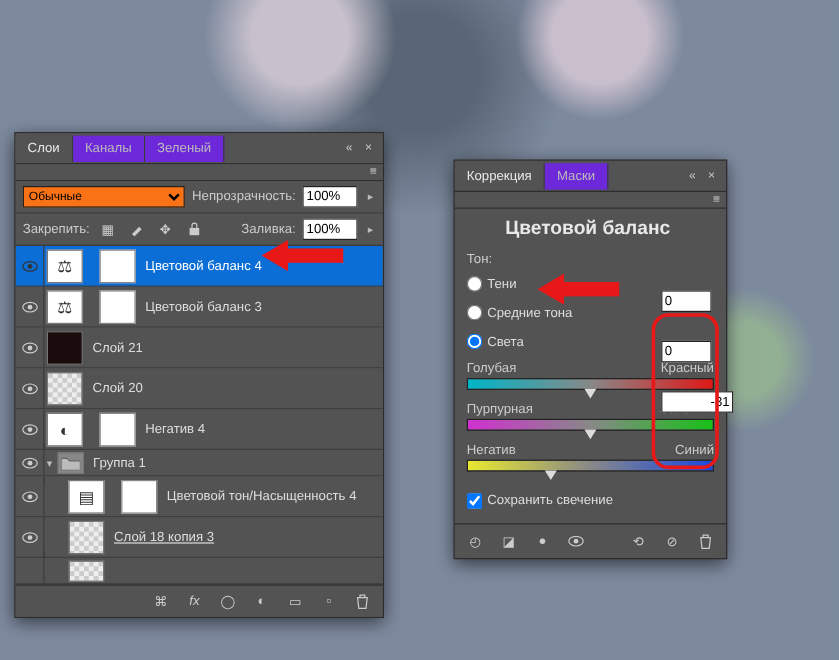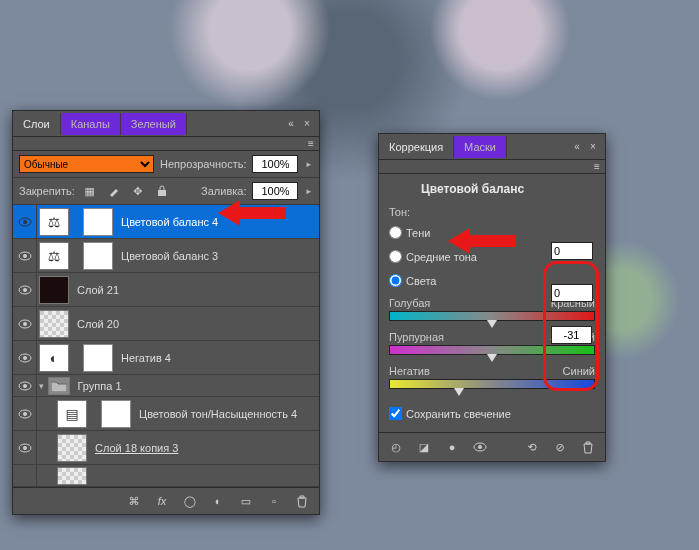--- a/index.html
+++ b/index.html
@@ -49,21 +49,21 @@
     padding: 4px 6px;
     background: #535353;
     border-bottom: 1px solid #3a3a3a;
   }
   select.blend {
     flex: 1; background:#f97316; border:1px solid #222; font-size:10px; height:18px;
   }
   .lbl { color:#ccc; }
   .numbox {
     width: 46px; height: 18px; background:#fff; color:#000; font-size:11px;
-    border:1px solid #222; padding:0 2px; text-align:center;
+    border:1px solid #222; padding:0 2px; text-align:left;
   }
   .tri { font-size:9px; color:#bbb; padding:0 2px;}
   .icon-btn {
     width: 18px; height: 18px; display:inline-flex; align-items:center; justify-content:center;
     border:1px solid transparent; color:#ccc;
   }
   .layer-list { background:#535353; max-height: 330px; overflow:hidden;}
   .layer-row {
     display:flex; align-items:center; height:34px;
     border-bottom:1px solid #3e3e3e;
@@ -91,37 +91,37 @@
   .group-row .thumb{width:22px;height:18px;}
   .indent{width:18px;}
   .footer {
     display:flex; gap:6px; padding:4px 6px; justify-content:flex-end;
     border-top:1px solid #2c2c2c; background:#535353;
   }
   .footer .icon-btn{width:22px;height:18px;}
   
   #cb { left: 378px; top: 133px; width: 228px; }
   #cb .body { padding: 8px 10px 12px; background:#535353;}
-  #cb h4 { font-size:12px; font-weight:bold; color:#e8e8e8; margin-bottom:10px;padding-left:32px;}
+  #cb h4 { font-size:16px; font-weight:bold; color:#e8e8e8; margin-bottom:10px;padding-left:32px;}
   .tone-row{display:flex;gap:8px;margin:3px 0;flex-direction:column;}
   .tone-row .col-lbl{width:36px;color:#ccc;}
   .radio{display:flex;align-items:center;gap:4px;color:#ddd;}
   .radio input{margin:0;}
   .slider-block{margin:10px 0 4px;}
   .slider-labels{display:flex;justify-content:space-between;color:#ccc;font-size:11px;margin-bottom:2px;align-items:flex-end;}
   .slider-track{height:10px;position:relative;border:1px solid #222;}
   .grad-cr{background:linear-gradient(to right,#00b5c8,#888,#e01818);}
   .grad-mg{background:linear-gradient(to right,#d030d0,#888,#18c018);}
   .grad-yb{background:linear-gradient(to right,#e8e830,#888,#1848e0);}
   .slider-knob{
     position:absolute;top:8px;width:0;height:0;
     border-left:5px solid transparent;border-right:5px solid transparent;
     border-top:8px solid #ddd; transform:translateX(-5px);
   }
-  .preserve{margin-top:18px;display:flex;align-items:center;gap:4px;color:#ddd;}
+  .preserve{margin-top:18px;display:flex;align-items:flex-start;gap:4px;color:#ddd;}
   .preserve input{margin:0;}
   .cb-footer{
     display:flex;gap:10px;padding:5px 8px;justify-content:space-between;
     border-top:1px solid #2c2c2c;background:#535353;
   }
   .cb-footer .grp{display:flex;gap:10px;}
   
   .arrow {
     position:absolute;pointer-events:none;
   }
@@ -376,21 +376,21 @@
           </div>
         </div>
       </div>
 
     <label class="preserve">
       <input type="checkbox" checked="" style="">
       <span>Сохранить свечение</span>
     </label>
   <input class="numbox" value="0" style="position: absolute; left: 172px; width: 42px; text-align: left; top: 108px;">
       <input class="numbox" value="0" style="position: absolute; left: 172px; width: 42px; text-align: left; top: 150px;">
-      <input class="numbox" value="-31" style="position: absolute; left: 172px; width: 41px; text-align: center; top: 192px;">
+      <input class="numbox" value="-31" style="position: absolute; left: 172px; width: 60px; text-align: right; top: 192px;">
     </div>
   <div class="cb-footer">
     <div class="grp">
       <span class="icon-btn">◴</span>
       <span class="icon-btn">◪</span>
       <span class="icon-btn">●</span>
       <span class="icon-btn">
         <svg width="14" height="10" viewBox="0 0 14 10">
             <ellipse cx="7" cy="5" rx="6" ry="4" fill="none" stroke="#ccc"></ellipse>
             <circle cx="7" cy="5" r="2" fill="#ccc"></circle>

